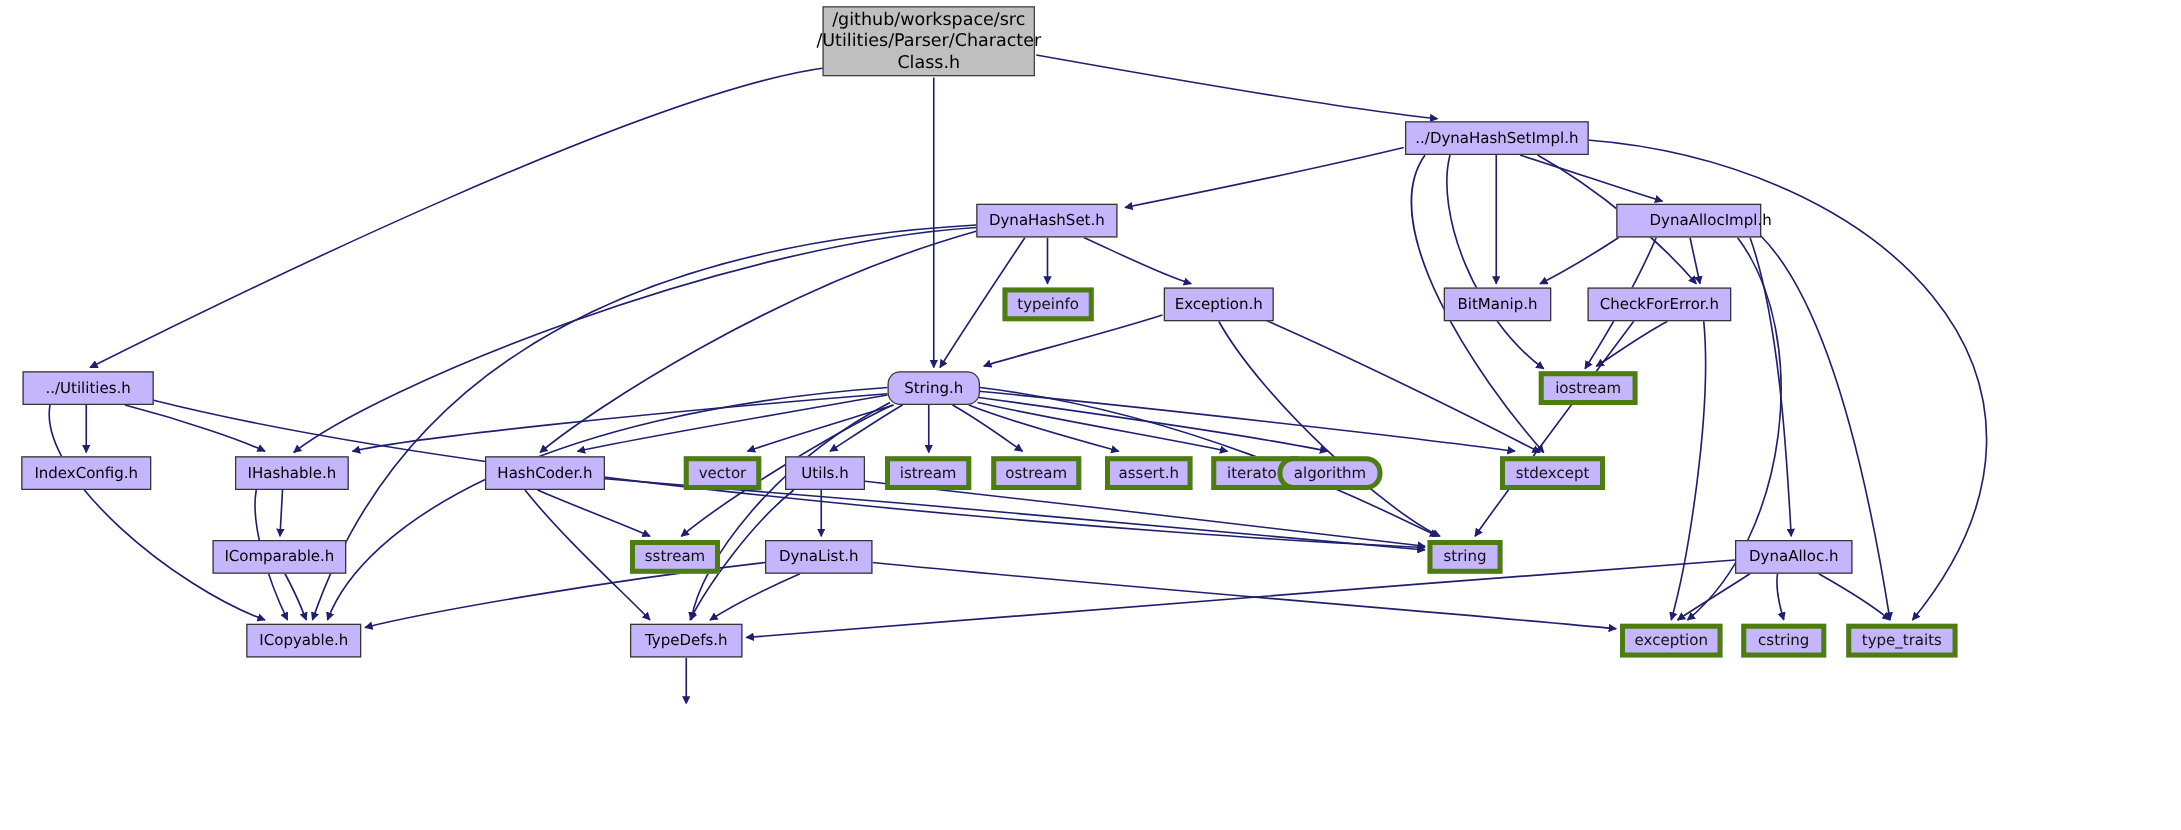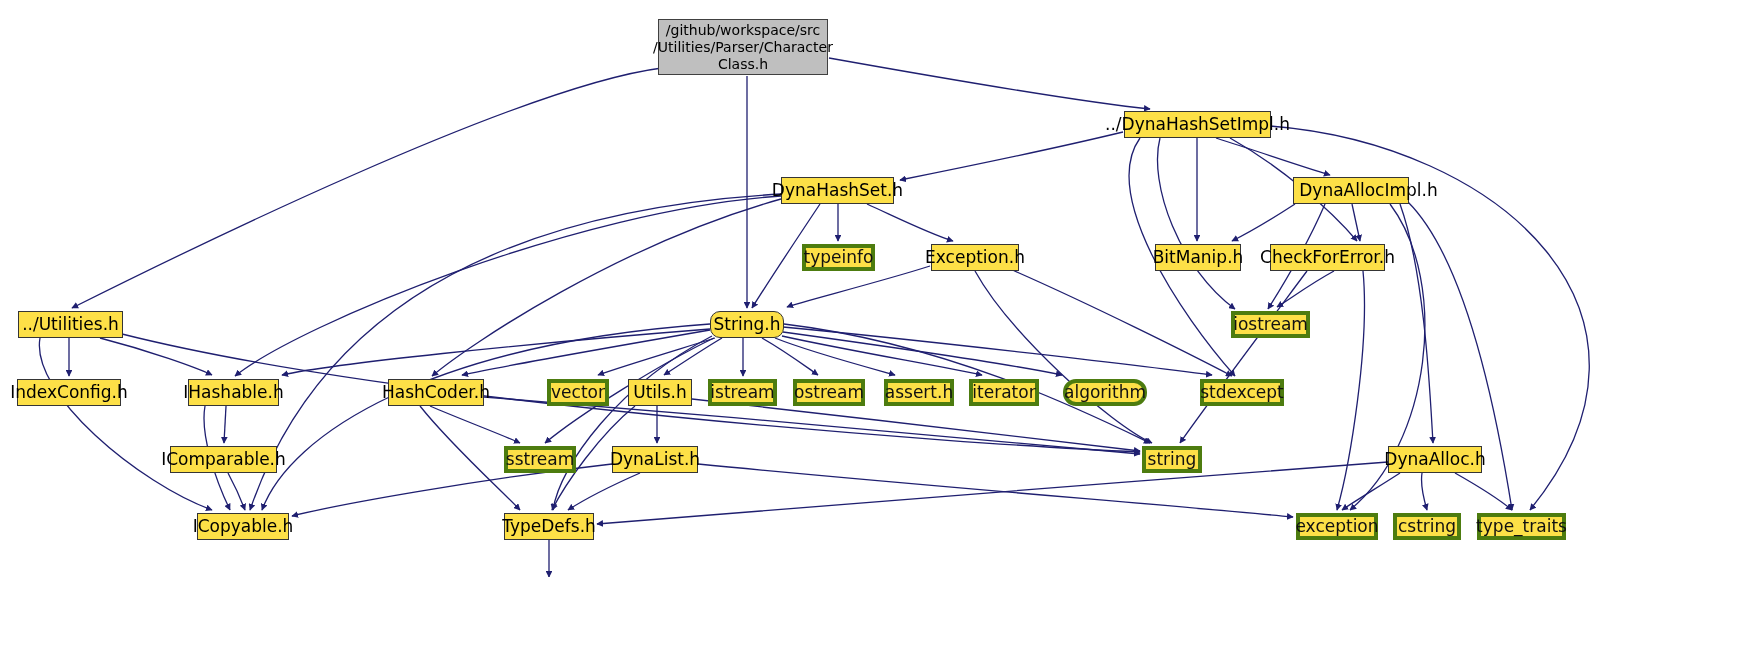--- a/index.html
+++ b/index.html
@@ -7,42 +7,41 @@
     padding: 0;
     background: #ffffff;
   }
   #graph {
     position: relative;
     width: 1745px;
     height: 563px;
     background: #ffffff;
     font-family: "DejaVu Sans", "Liberation Sans", sans-serif;
     overflow: hidden;
-    margin-top: 14px;
   }
   #edges {
     position: absolute;
     left: 0;
     top: 0;
     width: 1745px;
     height: 664px;
     pointer-events: none;
   }
   .node {
     position: absolute;
     box-sizing: border-box;
     display: flex;
     align-items: center;
     justify-content: center;
     text-align: center;
-    font-size: 17px;
+    font-size: 12px;
     line-height: 17px;
     color: #000000;
     white-space: pre-line;
-    background: #fde047;
+    background: #c4b5fd;
     border: 1px solid #000000;
     z-index: 2;
   }
   .node.ext {
     border: 4px solid #4d7c0f;
     color: #111111;
   }
   .node.root {
     background: #bfbfbf;
     border: 1px solid #404040;
@@ -145,21 +144,21 @@
       <div class="node ext" style="left: 1231px; top: 297px; width: 79px; height: 27px;">iostream</div>
       <div class="node hdr" style="left: 17px; top: 365px; width: 104px; height: 27px;">IndexConfig.h</div>
       <div class="node hdr" style="left: 188px; top: 365px; width: 91px; height: 27px;">IHashable.h</div>
       <div class="node hdr" style="left: 388px; top: 365px; width: 96px; height: 27px;">HashCoder.h</div>
       <div class="node ext" style="left: 547px; top: 365px; width: 62px; height: 27px;">vector</div>
       <div class="node hdr" style="left: 628px; top: 365px; width: 64px; height: 27px;">Utils.h</div>
       <div class="node ext" style="left: 708px; top: 365px; width: 69px; height: 27px;">istream</div>
       <div class="node ext" style="left: 793px; top: 365px; width: 72px; height: 27px;">ostream</div>
       <div class="node ext" style="left: 884px; top: 365px; width: 70px; height: 27px;">assert.h</div>
       <div class="node ext" style="left: 969px; top: 365px; width: 70px; height: 27px;">iterator</div>
-      <div class="node ext" style="left: 1063px; top: 365px; width: 84px; height: 27px; border-radius: 13px;">algorithm</div>
+      <div class="node ext" style="left: 1022px; top: 365px; width: 84px; height: 27px; border-radius: 13px;">algorithm</div>
       <div class="node ext" style="left: 1200px; top: 365px; width: 84px; height: 27px;">stdexcept</div>
       <div class="node hdr" style="left: 170px; top: 432px; width: 107px; height: 27px;">IComparable.h</div>
       <div class="node ext" style="left: 504px; top: 432px; width: 72px; height: 27px;">sstream</div>
       <div class="node hdr" style="left: 612px; top: 432px; width: 86px; height: 27px;">DynaList.h</div>
       <div class="node ext" style="left: 1142px; top: 432px; width: 60px; height: 27px;">string</div>
       <div class="node hdr" style="left: 1388px; top: 432px; width: 94px; height: 27px;">DynaAlloc.h</div>
       <div class="node hdr" style="left: 197px; top: 499px; width: 92px; height: 27px;">ICopyable.h</div>
       <div class="node hdr" style="left: 504px; top: 499px; width: 90px; height: 27px;">TypeDefs.h</div>
       <div class="node ext" style="left: 1296px; top: 499px; width: 82px; height: 27px;">exception</div>
       <div class="node ext" style="left: 1393px; top: 499px; width: 68px; height: 27px;">cstring</div>

